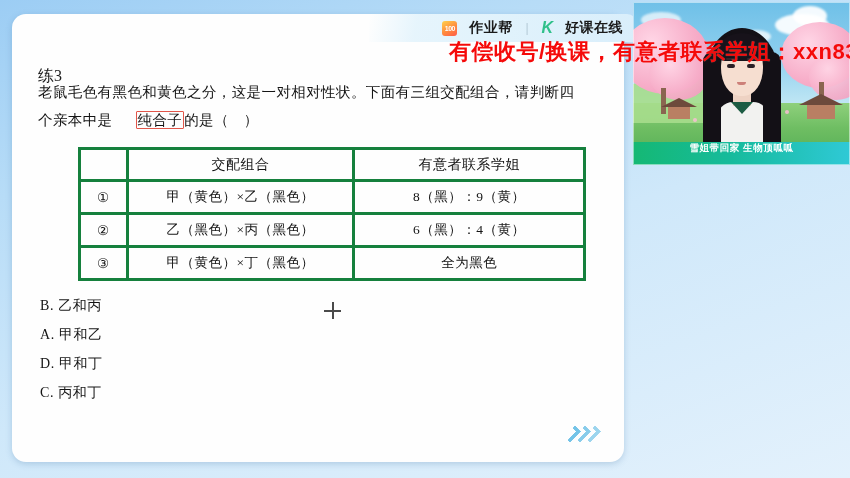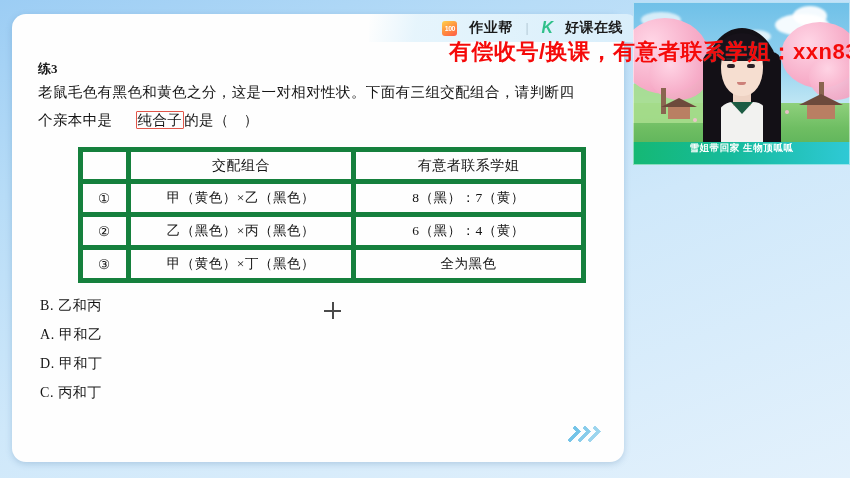--- a/index.html
+++ b/index.html
@@ -73,25 +73,24 @@
     color: #2fc08a;
     font-weight: bold;
     font-size: 16px;
     font-family: "Liberation Sans", sans-serif;
     font-style: italic;
   }
 
   
   .q-label {
     position: absolute;
-    left: 26px; top: 46px;
-    font-size: 13px;
+    left: 26px; top: 52px;
+    font-size: 16px;
     color: #1c1c1c;
     font-family: "Liberation Serif", serif;
-    font-weight: bold;
   }
 
   .q-body {
     position: absolute;
     left: 26px; top: 64px;
     width: 545px;
     font-size: 14.5px;
     line-height: 28px;
     color: #141414;
     letter-spacing: .4px;
@@ -107,21 +106,21 @@
   .x-table {
     position: absolute;
     left: 66px;
     top: 133px;
     width: 508px;
     border-collapse: collapse;
     font-size: 13.5px;
     color: #141414;
   }
   .x-table td, .x-table th {
-    border: 5px solid #15803d;
+    border: 3px solid #15803d;
     text-align: center;
     font-weight: normal;
     letter-spacing: .5px;
   }
   .x-table thead th {
     height: 32px;
     font-size: 14px;
   }
   .x-table tbody td { height: 33px; }
   .col-num   { width: 48px; }
@@ -412,21 +411,21 @@
         <tr>
           <th class="col-num"></th>
           <th class="col-cross">交配组合</th>
           <th class="col-off">有意者联系学姐</th>
         </tr>
       </thead>
       <tbody>
         <tr>
           <td>①</td>
           <td>甲（黄色）×乙（黑色）</td>
-          <td>8（黑）：7（黄）</td>
+          <td>8（黑）：9（黄）</td>
         </tr>
         <tr>
           <td>②</td>
           <td>乙（黑色）×丙（黑色）</td>
           <td>6（黑）：4（黄）</td>
         </tr>
         <tr>
           <td>③</td>
           <td>甲（黄色）×丁（黑色）</td>
           <td>全为黑色</td>

